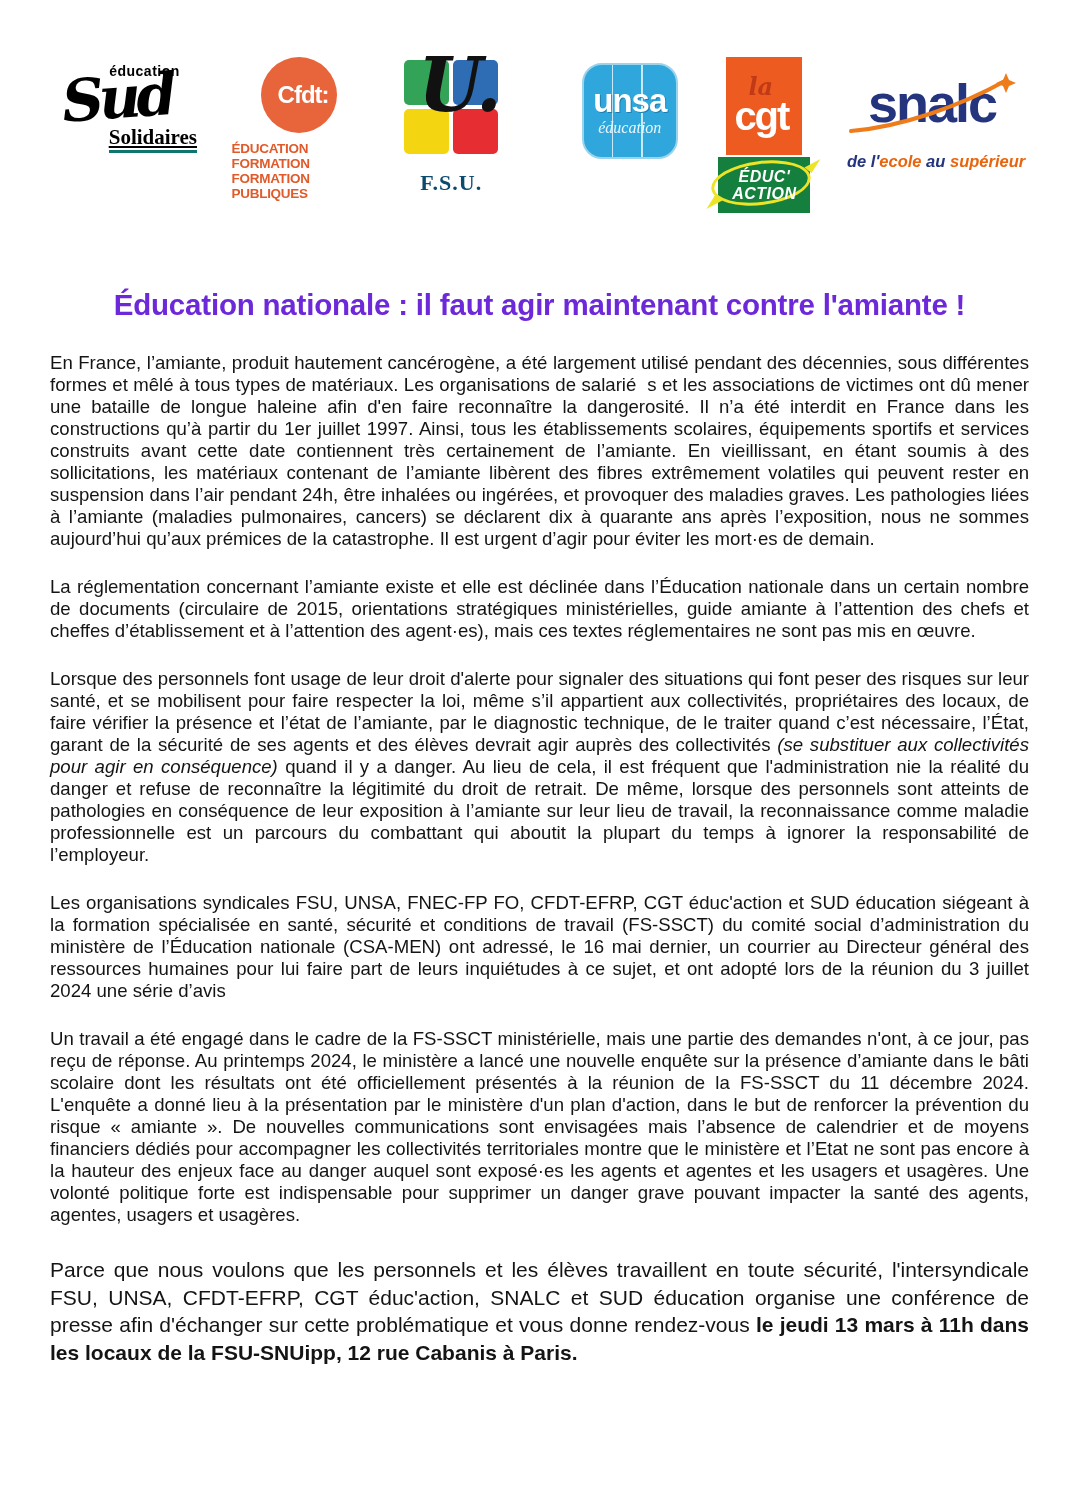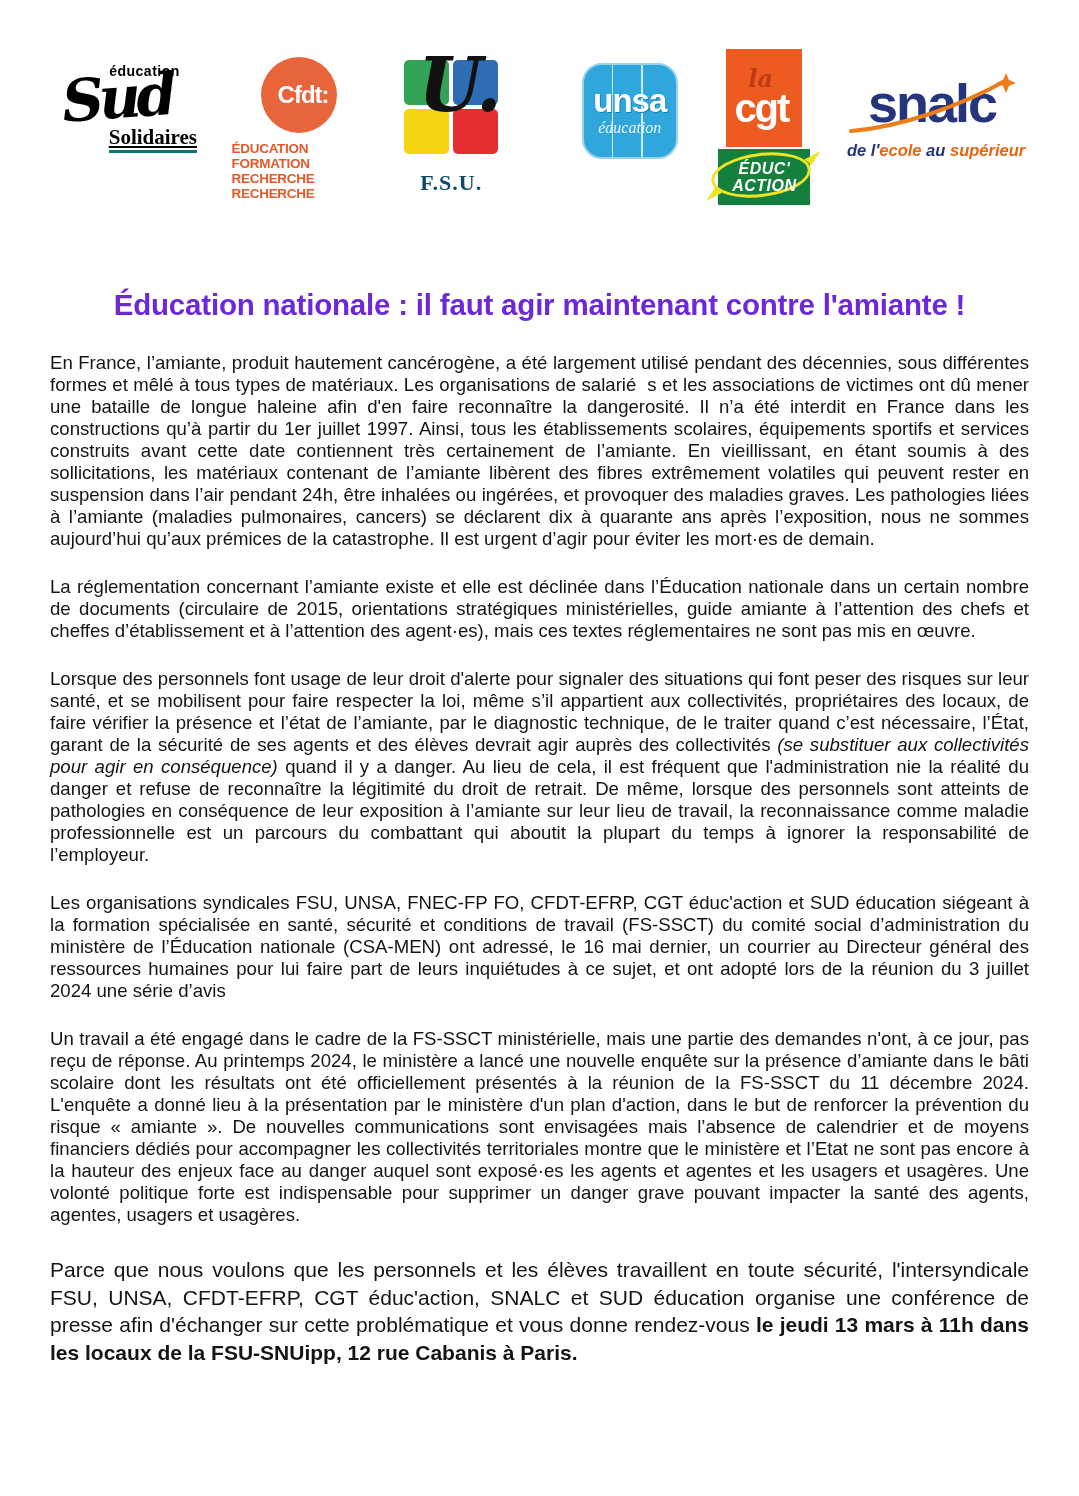--- a/index.html
+++ b/index.html
@@ -81,21 +81,21 @@
       transparent 30%, rgba(255,255,255,.75) 30%, rgba(255,255,255,.75) 32%, transparent 32%,
       transparent 62%, rgba(255,255,255,.75) 62%, rgba(255,255,255,.75) 64%, transparent 64%);
     border:2px solid #9ad3ec;
     box-sizing:border-box;
     display:flex;flex-direction:column;align-items:center;justify-content:center;
   }
   .unsa-main{color:#fff;font-weight:bold;font-size:33px;line-height:30px;letter-spacing:-1px;text-shadow:1px 1px 0 #1d7fae;}
   .unsa-caption{color:#eaf7fd;font-family:"Liberation Serif", serif;font-style:italic;font-size:16px;margin-top:3px;}
 
   
-  .cgt{width:96px;margin-top:4px;display:flex;flex-direction:column;align-items:center;}
+  .cgt{width:96px;margin-top:12px;display:flex;flex-direction:column;align-items:center;}
   .cgt-orange{
     width:76px;height:98px;background:#ed5b21;
     display:flex;flex-direction:column;align-items:flex-start;justify-content:center;
     padding-left:8px;box-sizing:border-box;
   }
   .cgt-la{font-family:"DejaVu Serif", serif;font-style:italic;font-weight:bold;font-size:24px;color:#c03a16;line-height:20px;margin-left:14px;}
   .cgt-main{color:#fff;font-weight:bold;font-size:40px;line-height:38px;letter-spacing:-2px;}
   .cgt-black{
     position:relative;width:92px;height:56px;background:#15803d;
     margin-top:2px;
@@ -118,21 +118,21 @@
   .cgt-sub{position:relative;z-index:2;color:#fff;font-weight:bold;font-style:italic;font-size:16px;line-height:17px;letter-spacing:.5px;}
 
   
   .snalc{width:170px;margin-top:28px;text-align:center;}
   .snalc-main-wrap{position:relative;width:170px;height:64px;}
   .snalc-main{
     font-size:54px;font-weight:800;color:#24357e;
     letter-spacing:-2px;line-height:60px;
   }
   .snalc-swoosh{position:absolute;left:0;top:0;width:170px;height:64px;pointer-events:none;}
-  .snalc-tagline{font-size:16.5px;font-weight:bold;font-style:italic;margin-top:4px;white-space:nowrap;}
+  .snalc-tagline{font-size:16.5px;font-weight:bold;font-style:italic;margin-top:15px;white-space:nowrap;}
   .snalc-tagline .navy{color:#24357e;}
   .snalc-tagline .orange{color:#e8650d;}
 
   
   .title{
     margin:78px 50px 0 50px;
     font-size:29.5px;font-weight:bold;color:#6d28d9;
     text-align:center;letter-spacing:-.2px;
   }
   .body-p{
@@ -160,21 +160,21 @@
       <div class="sud-main">Sud</div>
       <div class="sud-bottom">Solidaires</div>
     </div>
 
     <div class="logo cfdt">
       <div class="cfdt-circle">
         <span>Cfdt:</span>
       </div>
       <div class="cfdt-caption">
         <div>ÉDUCATION FORMATION</div>
-        <div>RECHERCHE RECHERCHE</div>
+        <div>FORMATION PUBLIQUES</div>
       </div>
     </div>
 
     <div class="logo fsu">
       <div class="fsu-grid">
         <div class="q g"></div>
         <div class="q b"></div>
         <div class="q y"></div>
         <div class="q r"></div>
         <span class="fsu-u">U.</span>

